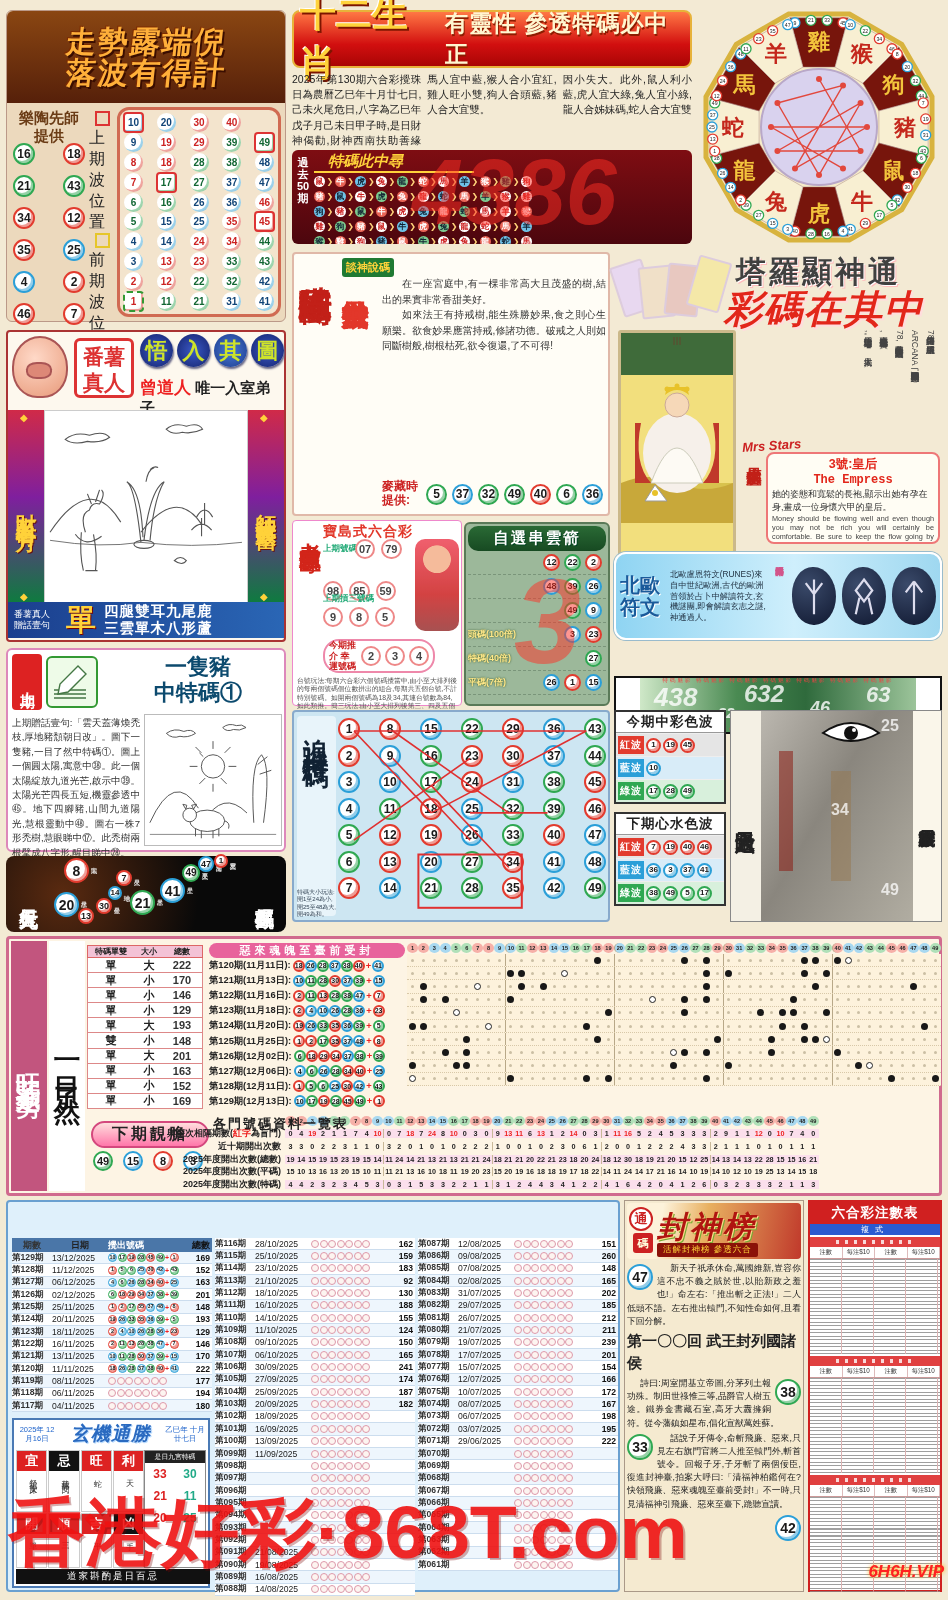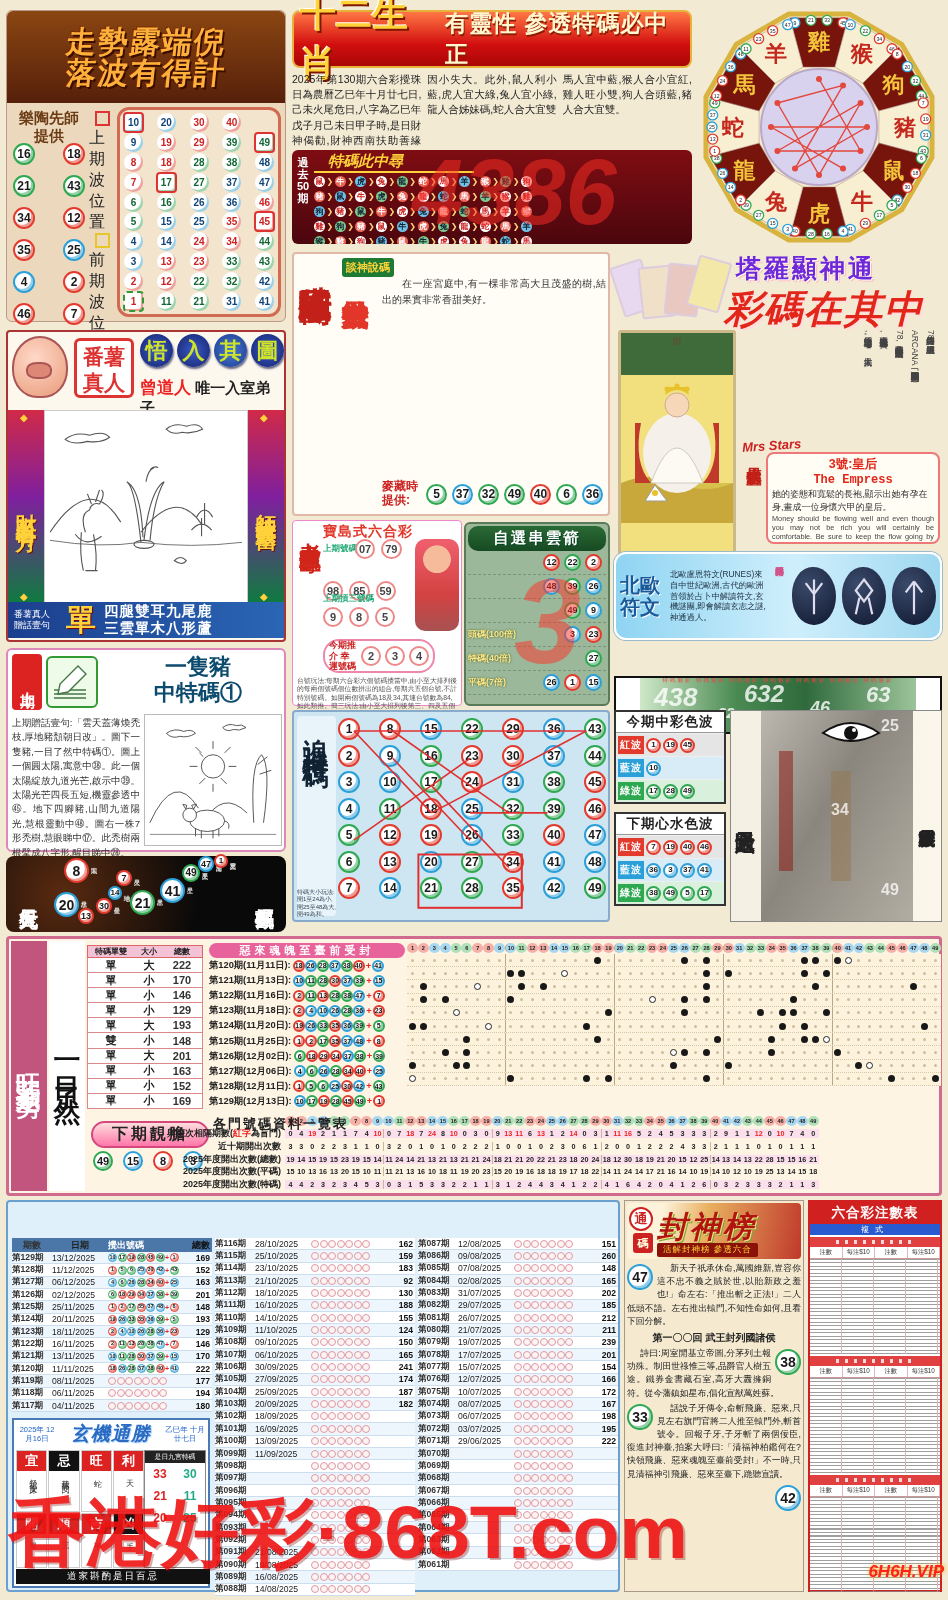--- a/index.html
+++ b/index.html
@@ -93,21 +93,21 @@
   #sutra-t1{position:absolute;left:4px;top:6px;height:252px;font-size:33px;font-weight:900;color:#c22018;line-height:1.04;letter-spacing:1px}
   #sutra-t2{position:absolute;left:46px;top:26px;height:230px;font-size:27px;font-weight:900;color:#e2372a;line-height:1.08}
   #sutra-text{position:absolute;left:88px;top:22px;width:224px;font-size:10px;line-height:1.55;text-align:justify;color:#333}
   #sutra-text p{margin:0;text-indent:2em}
   #sutra-prov{position:absolute;left:88px;bottom:6px;display:flex;align-items:center;gap:4px}
   #sutra-prov .pl{color:#c22;font-weight:900;font-size:12px;width:40px;line-height:1.15}
   
   #sec-tarot{left:614px;top:250px;width:328px;height:296px}
   #tar-fan{position:absolute;left:0;top:0;width:120px;height:74px}
   .fan-card{position:absolute;width:34px;height:52px;background:#f6edd4;border:2px solid #dcd;border-radius:3px}
-  #tar-t1{position:absolute;left:122px;top:2px;font-size:25px;font-weight:900;color:#6d28d9;letter-spacing:3px;text-shadow:1px 1px 0 #fff,2px 2px 0 #fbb}
+  #tar-t1{position:absolute;left:122px;top:2px;font-size:30px;font-weight:900;color:#404040;letter-spacing:3px;text-shadow:1px 1px 0 #fff,2px 2px 0 #fbb}
   #tar-t2{position:absolute;left:110px;top:34px;font-size:38px;font-weight:900;color:#e2261a;letter-spacing:2px;font-style:italic;text-shadow:2px 2px 0 #fdd}
   #tar-card{position:absolute;left:4px;top:80px;width:118px;height:237px;background:#f2df7d;border:3px solid #cbb98a;border-radius:3px;overflow:hidden}
   #tar-card .num{position:absolute;top:2px;width:100%;text-align:center;font-size:11px;font-weight:700;color:#553}
   #tar-card .name{position:absolute;bottom:2px;width:100%;text-align:center;font-size:10px;font-weight:700;color:#333;font-family:"Liberation Serif",serif}
   #tar-cols{position:absolute;left:132px;top:80px;width:190px;height:108px;display:flex;flex-direction:row-reverse;justify-content:flex-start;gap:5px}
   .tcol{writing-mode:vertical-rl;font-size:8.5px;color:#444;line-height:1.25;height:104px}
   #tar-script{position:absolute;left:128px;top:188px;font-size:13px;color:#c22;font-style:italic;font-weight:700;transform:rotate(-4deg)}
   #tar-solver{position:absolute;left:130px;top:204px;height:90px;font-size:15px;font-weight:900;color:#c22018;letter-spacing:1px}
   #tar-box{position:absolute;left:152px;top:202px;width:174px;height:92px;border:2px solid #e77;border-radius:8px;background:#fffdf4;padding:2px 4px;overflow:hidden}
   #tar-box .bt{color:#e2261a;font-weight:900;font-size:12.5px;text-align:center}
@@ -257,21 +257,21 @@
      background:linear-gradient(100deg,#fdf2da 20%,#e8b060 45%,#c0392b);overflow:hidden}
   #fs-title{position:absolute;left:30px;top:4px;font-size:30px;font-weight:900;color:#b01510;
      text-shadow:1px 1px 0 #ffd88a,2px 2px 0 #7a3;letter-spacing:3px;font-style:italic}
   #fs-seal{position:absolute;left:2px;top:4px;width:24px;height:24px;border-radius:50%;background:#fff;border:2px solid #c22;
      color:#c22;font-size:13px;font-weight:900;display:flex;align-items:center;justify-content:center}
   #fs-seal2{position:absolute;left:6px;top:30px;width:20px;height:20px;background:#c22;color:#ffd;font-size:11px;font-weight:900;
      display:flex;align-items:center;justify-content:center;border-radius:3px}
   #fs-sub{position:absolute;left:30px;bottom:2px;background:#8a1208;color:#ffd23a;font-size:8.5px;padding:1px 6px;border-radius:2px;letter-spacing:1px}
   #fs-text{font-size:8.8px;line-height:1.5;text-align:justify;color:#222;margin-top:3px}
   #fs-text p{margin:0 0 2px;text-indent:1.5em}
-  #fs-text .chap{font-weight:900;text-align:center;text-indent:0;font-size:10px}
+  #fs-text .chap{font-weight:900;text-align:left;text-indent:0;font-size:15px}
   .fs-ball{float:left;margin:2px 4px 2px 0}
   .fs-ball.fr{float:right;margin:2px 0 2px 4px}
   
   #sec-bet{left:808px;top:1200px;width:134px;height:392px;border:2px solid #d02020;background:#fff}
   #bet-title{background:#d02020;color:#fff;font-weight:900;font-size:13.5px;text-align:center;letter-spacing:1px;padding:2px 0}
   #bet-tab{background:#2a5ad0;color:#fff;font-size:8px;text-align:center;letter-spacing:6px}
   .bet-sub{background:#e04040;height:10px;margin-top:2px;background-image:repeating-linear-gradient(90deg,rgba(255,255,255,.8) 0 3px,transparent 3px 9px);background-size:60% 4px;background-repeat:no-repeat;background-position:center}
   .bet-hd{display:flex;font-size:6.3px;color:#333;text-align:center;border-bottom:1px solid #c99}
   .bet-hd div{flex:1;border-right:1px solid #dbb;padding:1px 0}
   .noise{height:95px;opacity:.8;background:
@@ -407,22 +407,22 @@
     </div>
 </section>
 
 <section class="sec" id="sec-zod">
   <div id="zod-title">
     <span class="big">十二生肖</span>
     <span class="rest">有靈性 參透特碼必中正</span>
   </div>
   <div id="zod-cols">
       <div class="zn-col">2025年第130期六合彩攪珠日為農曆乙巳年十月廿七日,己未火尾危日,八字為乙巳年戊子月己未日甲子時,是日財神偈勸,財神西南扶助善緣人,貴神東北迎貴,善天生六財運皆透,宜中以羊人為三、中二中三,相反,牛人最旺健,心大心細,踏實注碼,時中奎寶。</div>
+      <div class="zn-col">馬人宜中藍,猴人合小宜紅,雞人旺小雙,狗人合頭藍,豬人合大宜雙。</div>
       <div class="zn-col">因小失大。此外,鼠人利小藍,虎人宜大綠,兔人宜小綠,龍人合姊妹碼,蛇人合大宜雙</div>
-      <div class="zn-col">馬人宜中藍,猴人合小宜紅,雞人旺小雙,狗人合頭藍,豬人合大宜雙。</div>
     </div>
   <div id="zod-panel">
     <div id="zod-side">過去50期</div>
     <div id="zod-panel-title">特碼此中尋</div>
     <div id="zod-rows">
         <div class="zrow">
           <div class="zb w">鼠</div>
           <div class="zarr">❯</div>
           <div class="zb r">牛</div>
           <div class="zarr">❯</div>
@@ -730,20 +730,21 @@
     </div>
   </div>
 </section>
 
 <section class="sec" id="sec-sutra">
   <div id="sutra-badge">談神說碼</div>
   <div id="sutra-t1" class="v">破戒人如同斷樹</div>
   <div id="sutra-t2" class="v">欲食妙果當持戒</div>
   <div id="sutra-text">
       <p>在一座宮庭中,有一棵非常高大且茂盛的樹,結出的果實非常香甜美好。</p>
+      <p>如來法王有持戒樹,能生殊勝妙果,食之則心生願樂。欲食妙果應當持戒,修諸功德。破戒之人則如同斷樹般,樹根枯死,欲令復還,了不可得!</p>
     </div>
   <div id="sutra-prov">
     <div class="pl">麥藏時 提供:</div>
     <div id="sutra-balls" style="display:flex;gap:5px">
         <div class="ball g" style="height: 21px; width: 21px; font-size: 12px;">5</div>
         <div class="ball b" style="height: 21px; width: 21px; font-size: 12px;">37</div>
         <div class="ball g" style="height: 21px; width: 21px; font-size: 12px;">32</div>
         <div class="ball g" style="height: 21px; width: 21px; font-size: 12px;">49</div>
         <div class="ball r" style="height: 21px; width: 21px; font-size: 12px;">40</div>
         <div class="ball g" style="height: 21px; width: 21px; font-size: 12px;">6</div>

